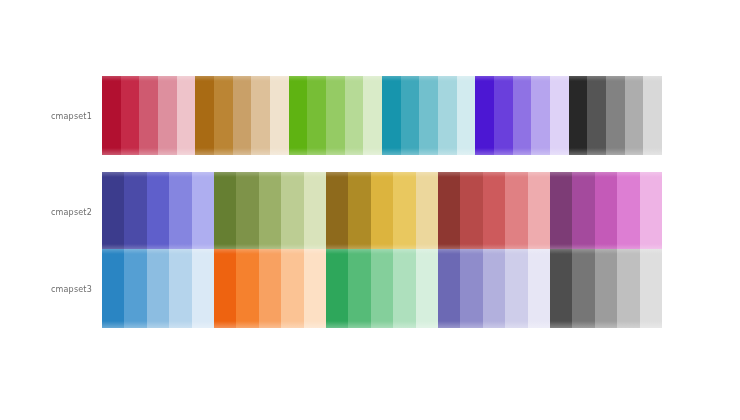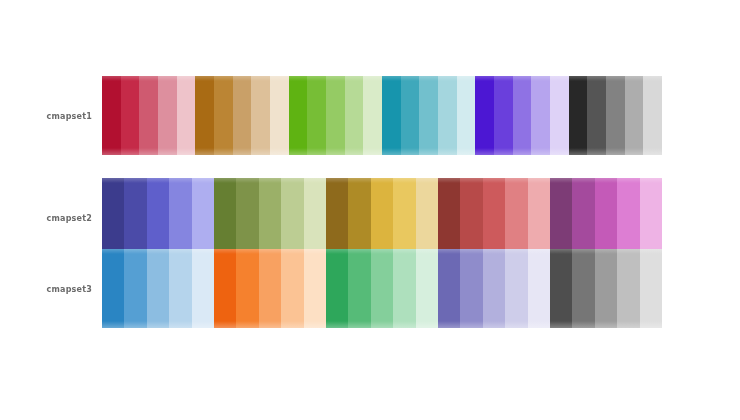--- a/index.html
+++ b/index.html
@@ -71,21 +71,20 @@
     top: 0;
     height: 5px;
     background: linear-gradient(to top, rgba(255,255,255,0) 0%, rgba(255,255,255,0.22) 100%);
     pointer-events: none;
   }
   #plot-area {
     position: absolute;
     left: 0; top: 0;
     width: 724px;
     height: 420px;
-    font-weight: bold;
   }
   .blur-wrap { filter: blur(0.35px); }
 </style>
 </head>
 <body style="background: rgb(255, 255, 255);">
 
 <div id="figure">
   <div id="plot-area" class="blur-wrap">
 
     <div class="cmap-row" id="row-0" style="left:102px; top:76px; width:560px; height:79px;">
@@ -131,21 +130,21 @@
             <div class="cmap-swatch" style="background: rgb(85, 85, 85);"></div>
             <div class="cmap-swatch" style="background: rgb(130, 130, 130);"></div>
             <div class="cmap-swatch" style="background: rgb(173, 173, 173);"></div>
             <div class="cmap-swatch" style="background: rgb(216, 216, 216);"></div>
           </div>
         </div>
       <div class="haze-top"></div>
       <div class="haze"></div>
     </div>
 
-    <div class="cmap-row" id="row-1" style="left:102px; top:178px; width:560px; height:79px;">
+    <div class="cmap-row" id="row-1" style="left:102px; top:172px; width:560px; height:79px;">
       <span class="row-label">cmapset2</span>
       <div class="cmap-strip">
           <div class="cmap-group" style="width: 20%;">
             <div class="cmap-swatch" style="background: rgb(60, 60, 141);"></div>
             <div class="cmap-swatch" style="background: rgb(75, 75, 168);"></div>
             <div class="cmap-swatch" style="background: rgb(95, 95, 203);"></div>
             <div class="cmap-swatch" style="background: rgb(133, 133, 224);"></div>
             <div class="cmap-swatch" style="background: rgb(174, 174, 240);"></div>
           </div>
           <div class="cmap-group" style="width: 20%;">

